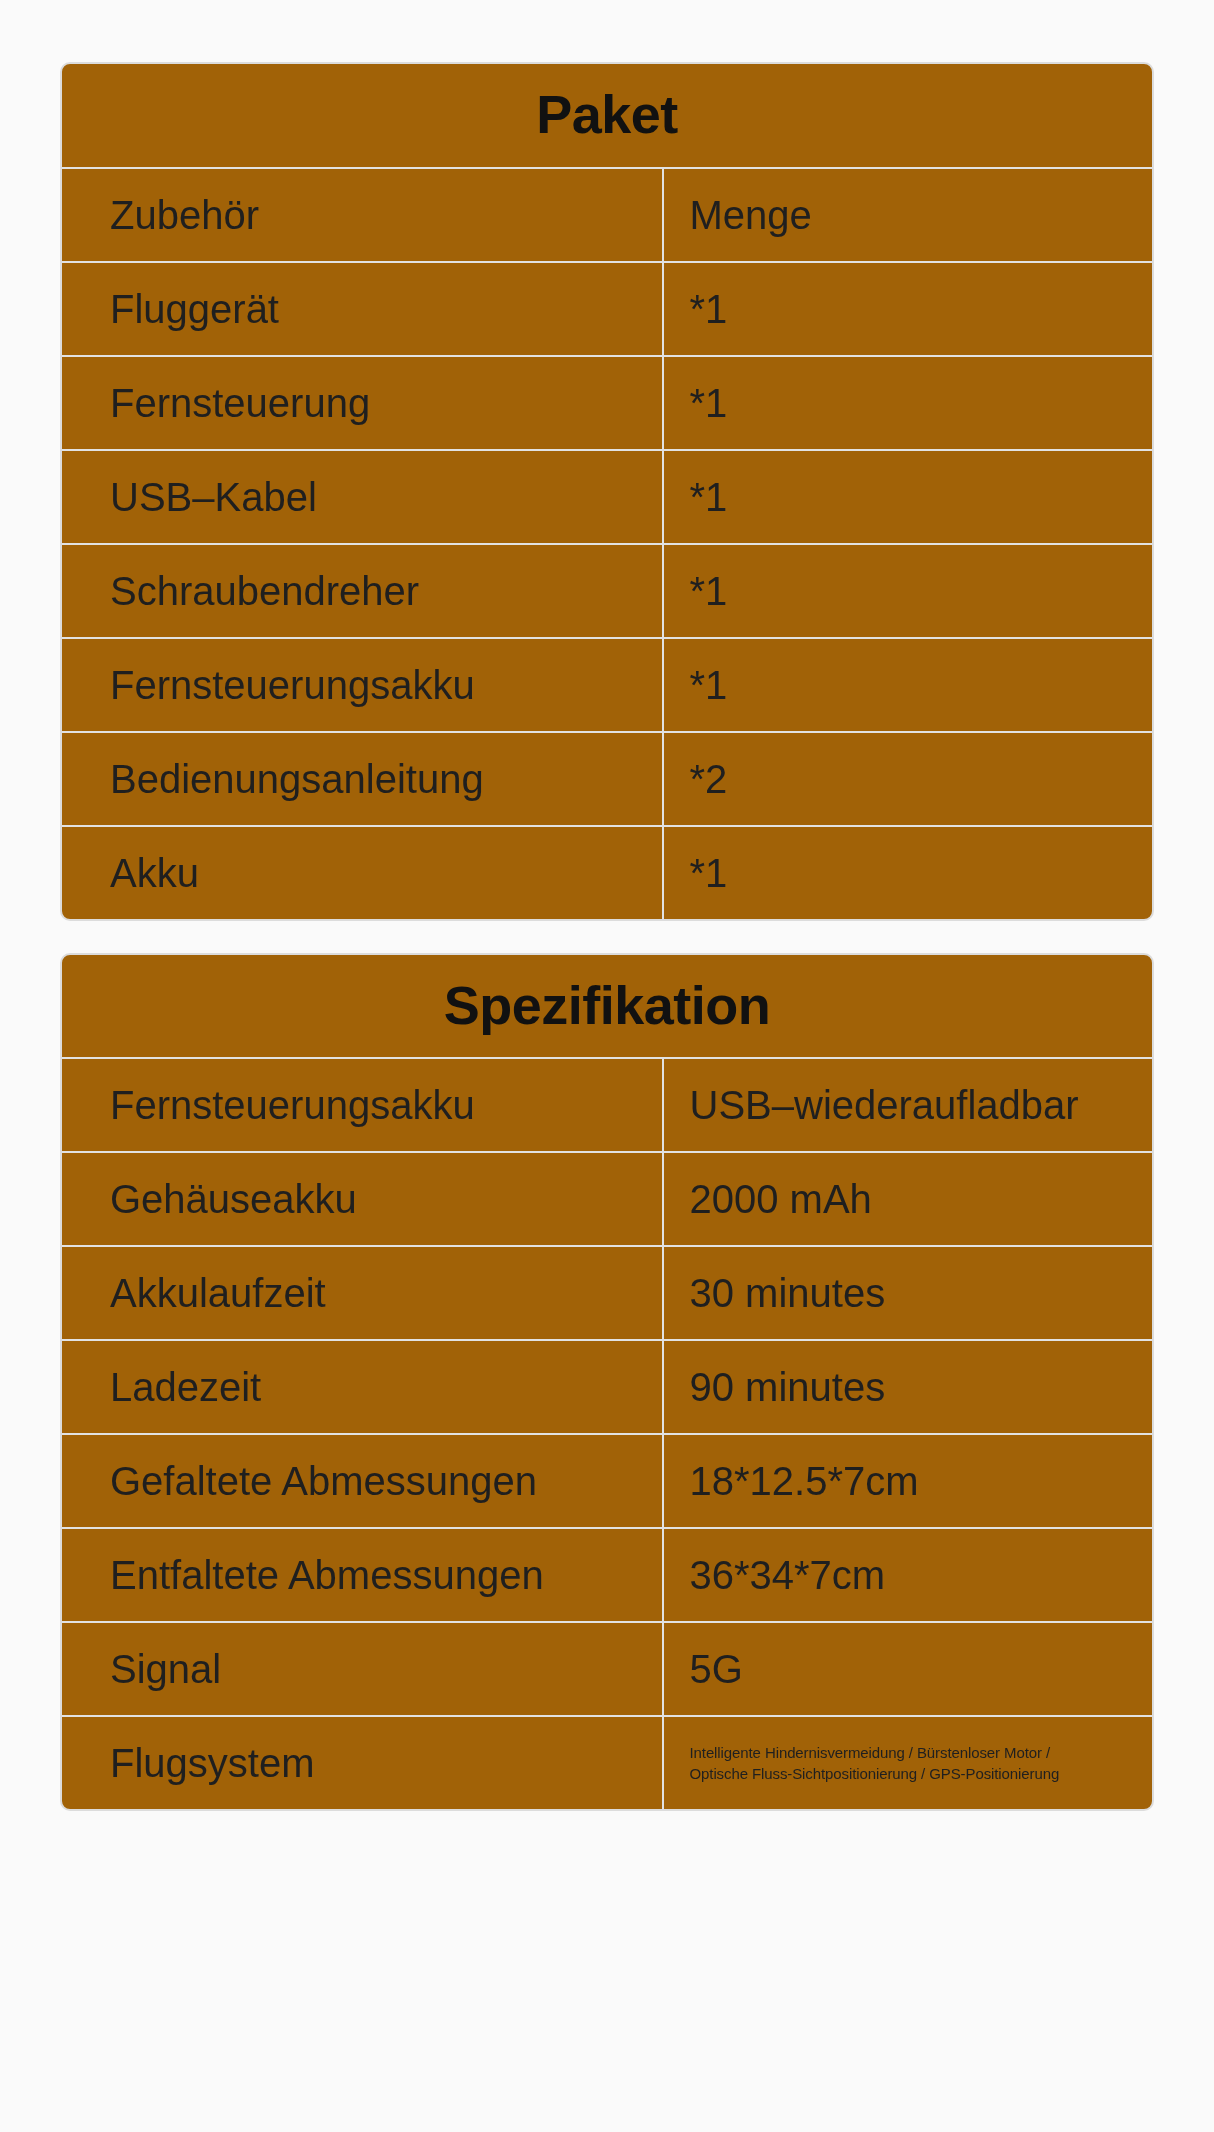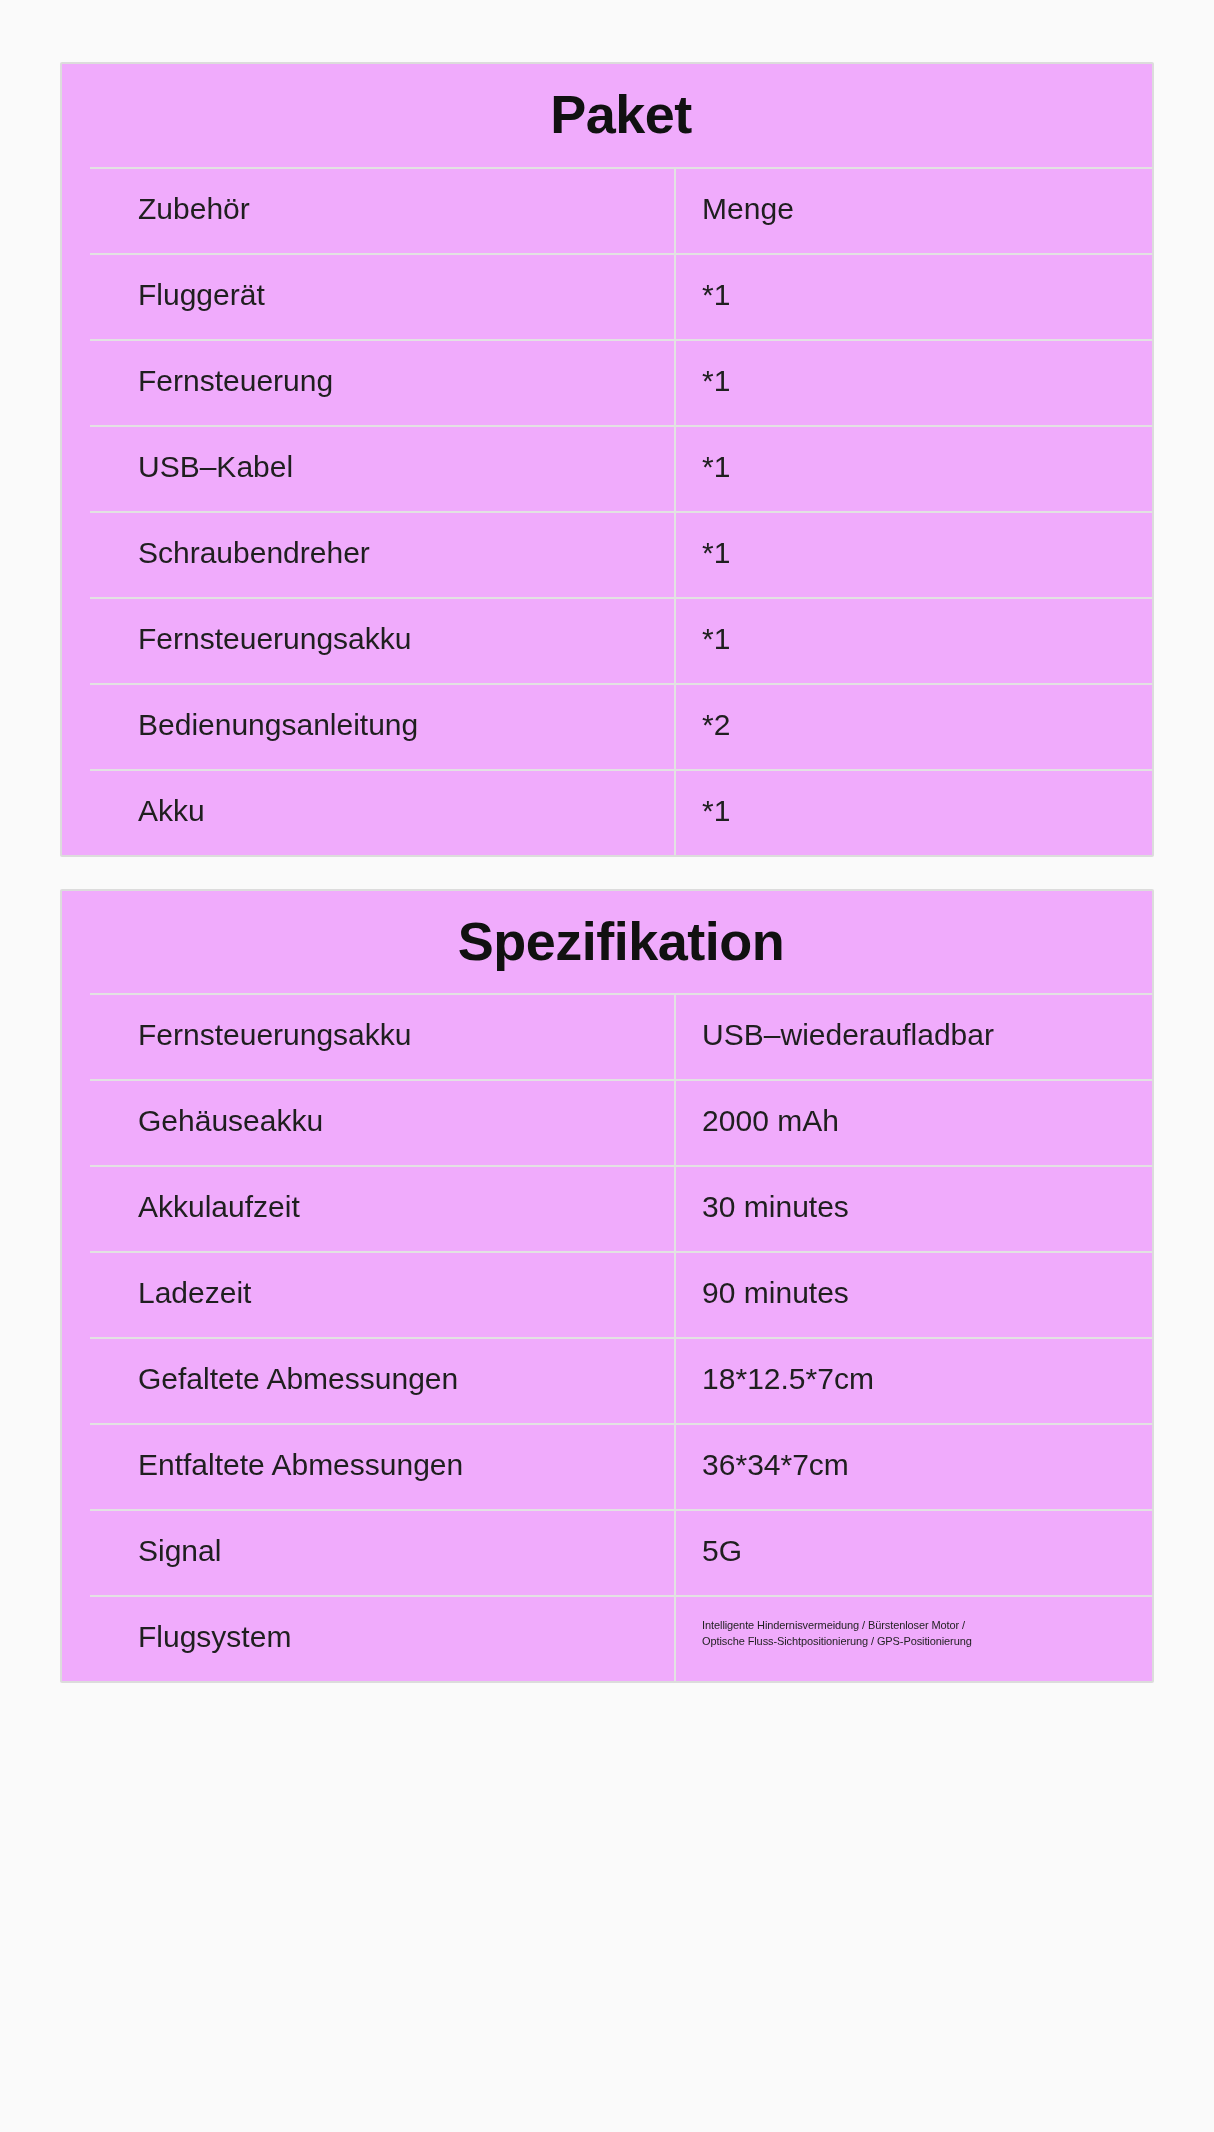--- a/index.html
+++ b/index.html
@@ -14,25 +14,24 @@
     color: #1a1a1a;
     -webkit-font-smoothing: antialiased;
   }
   .page {
     width: 1214px;
     box-sizing: border-box;
     padding: 62px 60px 0 60px;
   }
   .card {
     border: 2px solid #dcdcdc;
-    border-radius: 2px;
-    background: #f0abfc;
+    border-radius: 10px;
+    background: #a16207;
     overflow: hidden;
     box-sizing: border-box;
-    padding-left: 28px;
   }
   .card + .card {
     margin-top: 32px;
   }
   .card-title {
     text-align: center;
     font-size: 54px;
     font-weight: bold;
     letter-spacing: -0.5px;
     padding: 22px 0 24px 0;
@@ -49,32 +48,32 @@
     border-bottom: 0;
     padding: 0;
     vertical-align: middle;
   }
   table.spec tr td.col-key {
     width: 55%;
     border-right: 2px solid #e2e2e2;
   }
   .cell-inner {
     padding: 21px 0 21px 48px;
-    font-size: 30px;
+    font-size: 40px;
     line-height: 1.25;
     color: #1f1f1f;
     min-height: 42px;
     display: block;
     white-space: pre-line;
   }
   .col-val .cell-inner {
     padding-left: 26px;
   }
   .cell-inner.small {
-    font-size: 11px;
+    font-size: 15px;
     line-height: 1.45;
     padding-top: 17px;
     padding-bottom: 17px;
     letter-spacing: -0.1px;
   }
   
 </style>
 </head>
 <body>
 

